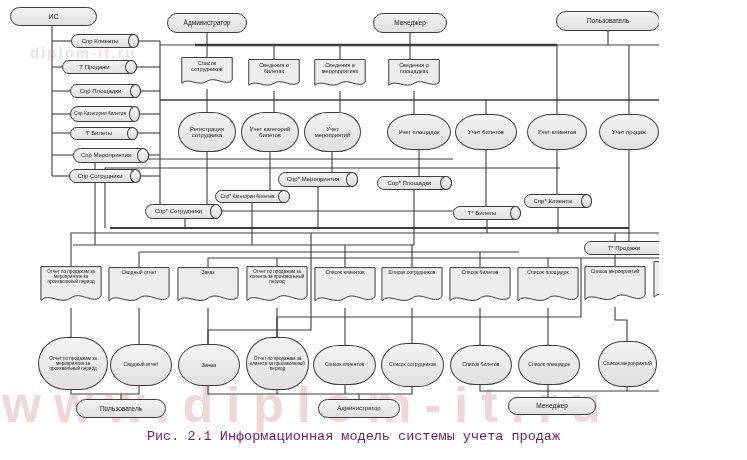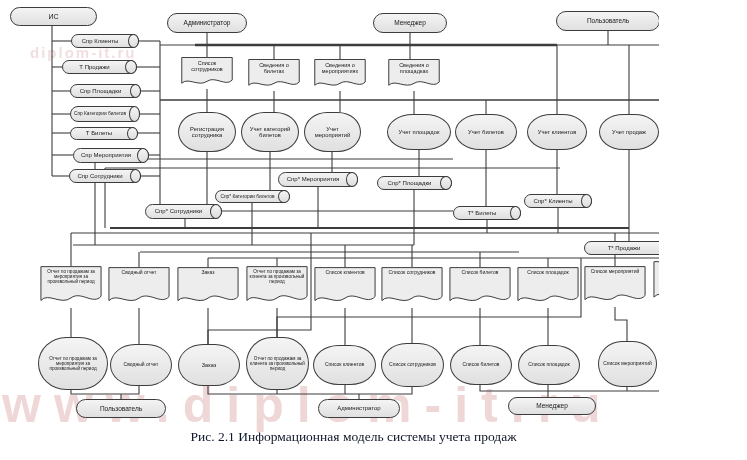--- a/index.html
+++ b/index.html
@@ -26,21 +26,21 @@
     content:""; position:absolute; right:-1px; top:-1px; bottom:-1px; width:16%;
     min-width:8px; box-sizing:border-box; border:1px solid #3c3c3c; border-radius:50%;
     background:linear-gradient(#f4f4f4,#dedede);
   }
   #nodes .node.process { border-radius:42% 42% 42% 42% / 52% 52% 52% 52%; }
   #nodes .node.doc { background:transparent; border:none; padding:0; align-items:flex-start; }
   .node.doc svg { position:absolute; left:0; top:0; width:100%; height:100%; }
   .node.doc .lbl { position:relative; width:100%; padding:3px 3px 0 3px; box-sizing:border-box; }
   .caption {
     position:absolute; left:0; right:0; top:429px; text-align:center; z-index:2;
-    font-family:Liberation Serif, serif; font-size:13.5px; color:#0f172a;margin-left:48px;
+    font-family:Liberation Mono, monospace; font-size:13.5px; color:#701a75;margin-left:48px;
   }
 </style>
 </head>
 <body>
 
 <div class="stage">
   <div class="watermark wm-top">diplom-it.ru</div>
   <div class="watermark wm-main">www.diplom-it.ru</div>
   <svg id="edgeSvg" width="747" height="460" viewBox="0 0 747 460">
       <polyline points="52,26 52,176" fill="none" stroke="#3c3c3c" stroke-width="1.1"></polyline>

